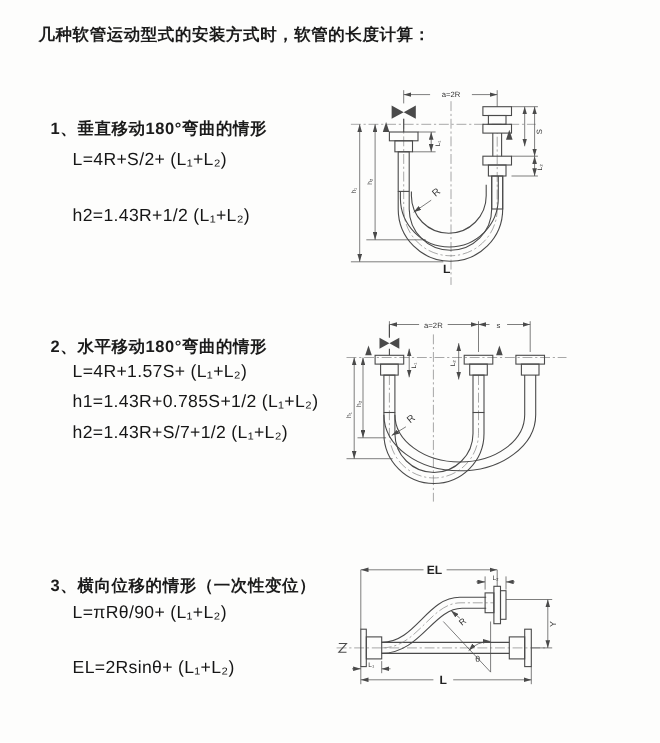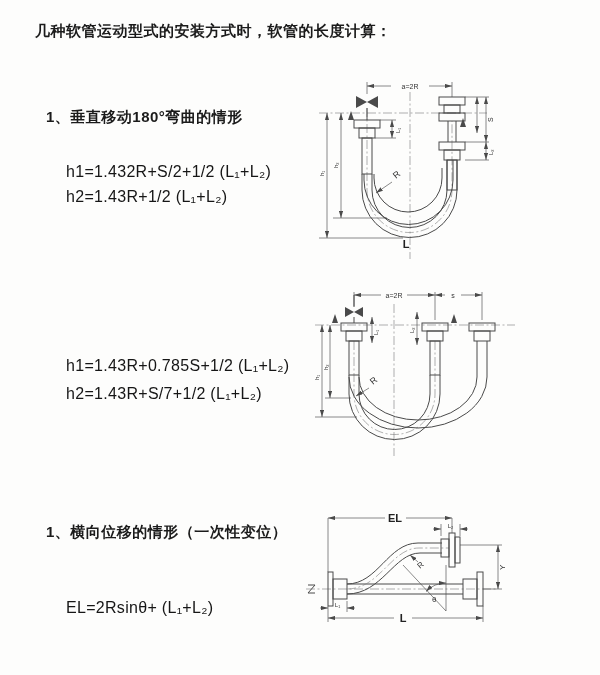--- a/index.html
+++ b/index.html
@@ -24,27 +24,30 @@
   svg .big{font-size:11px;font-weight:600;fill:#222;}
 </style>
 </head>
 <body>
 
 <div class="page">
 
   <div class="abs title" style="left:35px;top:22px">几种软管运动型式的安装方式时，软管的长度计算：</div>
 
   <div class="abs heading" style="left:46px;top:108px">1、垂直移动180°弯曲的情形</div>
-  <div class="abs formula" style="left:66px;top:163px">h1=1.432R+S/2+1/2 (L₁+L₂)</div>
+  <div class="abs formula" style="left:66px;top:137px">L=4R+S/2+ (L₁+L₂)</div>
   <div class="abs formula" style="left:66px;top:188px">h2=1.43R+1/2 (L₁+L₂)</div>
 
+  <div class="abs heading" style="left:46px;top:306px">2、水平移动180°弯曲的情形</div>
+  <div class="abs formula" style="left:66px;top:330px">L=4R+1.57S+ (L₁+L₂)</div>
   <div class="abs formula" style="left:66px;top:357px">h1=1.43R+0.785S+1/2 (L₁+L₂)</div>
   <div class="abs formula" style="left:66px;top:385px">h2=1.43R+S/7+1/2 (L₁+L₂)</div>
 
-  <div class="abs heading" style="left:46px;top:523px">1、横向位移的情形（一次性变位）</div>
+  <div class="abs heading" style="left:46px;top:523px">3、横向位移的情形（一次性变位）</div>
+  <div class="abs formula" style="left:66px;top:549px">L=πRθ/90+ (L₁+L₂)</div>
   <div class="abs formula" style="left:66px;top:599px">EL=2Rsinθ+ (L₁+L₂)</div>
 
   <svg style="left:305px;top:72px" width="290" height="190" viewBox="0 0 290 190">
     <defs>
       <marker id="arw" viewBox="0 0 10 6" refX="10" refY="3" markerWidth="7" markerHeight="4.2" markerUnits="userSpaceOnUse" orient="auto-start-reverse">
         <path d="M0,0 L10,3 L0,6 Z" fill="#4a4a4a"></path>
       </marker>
       <pattern id="htch" patternUnits="userSpaceOnUse" width="3.4" height="3.4">
         <path d="M0,0 L3.4,3.4 M3.4,0 L0,3.4" stroke="#777" stroke-width="0.5"></path>
       </pattern>

